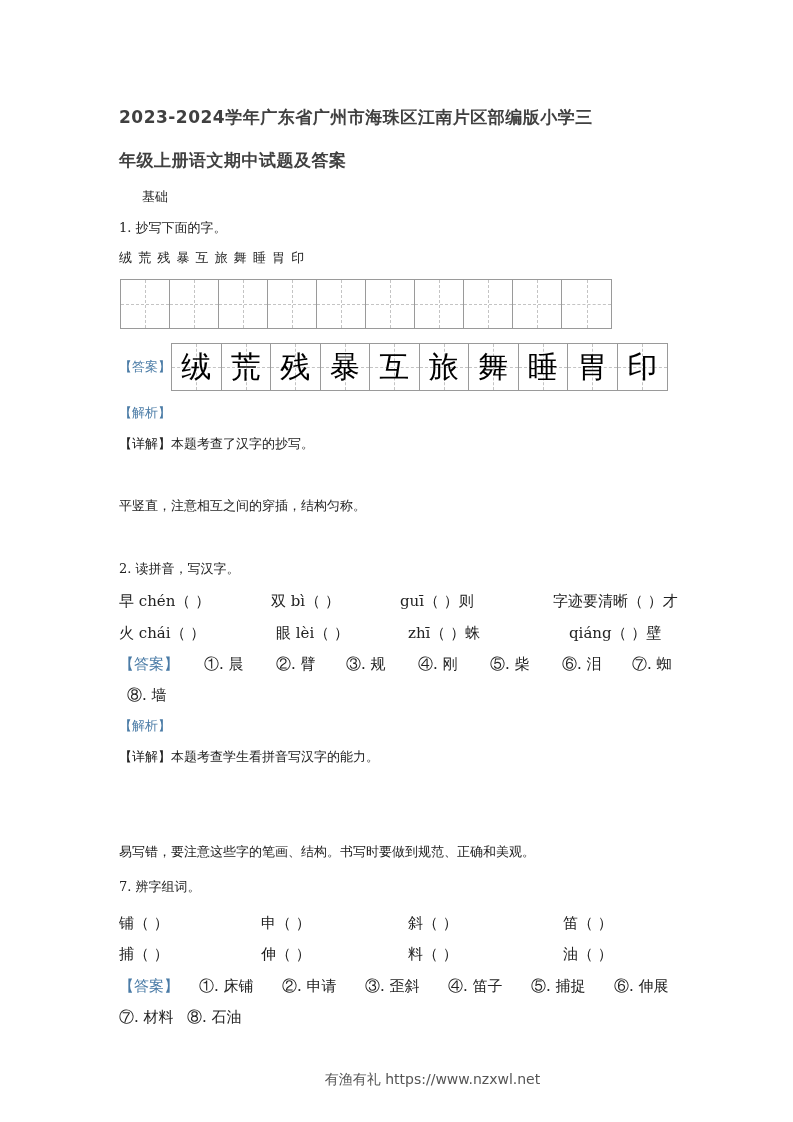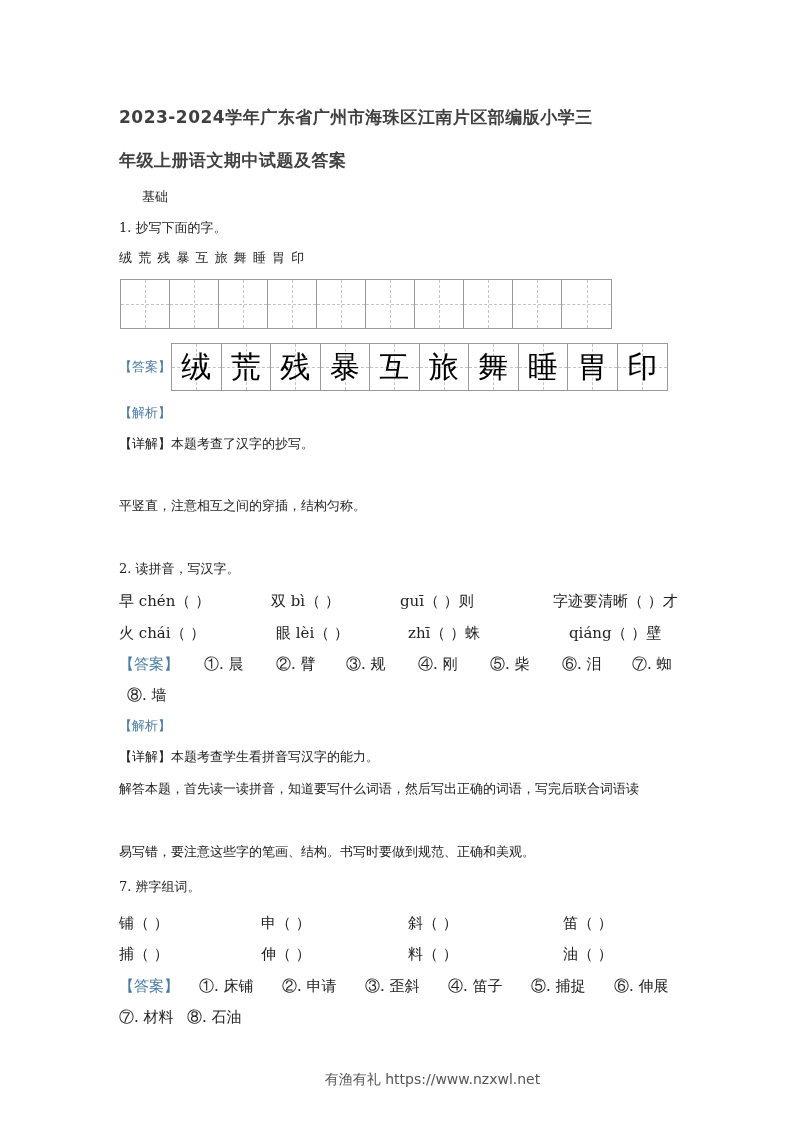--- a/index.html
+++ b/index.html
@@ -129,21 +129,20 @@
   <div class="row-abs" style="left:276px; top:655px;">②. 臂</div>
   <div class="row-abs" style="left:346px; top:655px;">③. 规</div>
   <div class="row-abs" style="left:418px; top:655px;">④. 刚</div>
   <div class="row-abs" style="left:490px; top:655px;">⑤. 柴</div>
   <div class="row-abs" style="left:562px; top:655px;">⑥. 泪</div>
   <div class="row-abs" style="left:632px; top:655px;">⑦. 蜘</div>
   <div class="row-abs" style="left:127px; top:686px;text-align:right;">⑧. 墙</div>
 
   <div class="line tag" style="top:717px;">【解析】</div>
   <div class="line" style="top:748px;">【详解】本题考查学生看拼音写汉字的能力。</div>
-  <div class="line" style="top:780px;">解答本题，首先读一读拼音，知道要写什么词语，然后写出正确的词语，写完后联合词语读</div>
   <div class="line" style="top:843px;">易写错，要注意这些字的笔画、结构。书写时要做到规范、正确和美观。</div>
 
   <div class="line" style="top:878px;">7.  辨字组词。</div>
 
   <div class="row-abs" style="left:119px; top:914px;">铺（          ）</div>
   <div class="row-abs" style="left:261px; top:914px;">申（          ）</div>
   <div class="row-abs" style="left:408px; top:914px;">斜（          ）</div>
   <div class="row-abs" style="left:563px; top:914px;">笛（          ）</div>
 
   <div class="row-abs" style="left:119px; top:945px;">捕（          ）</div>

